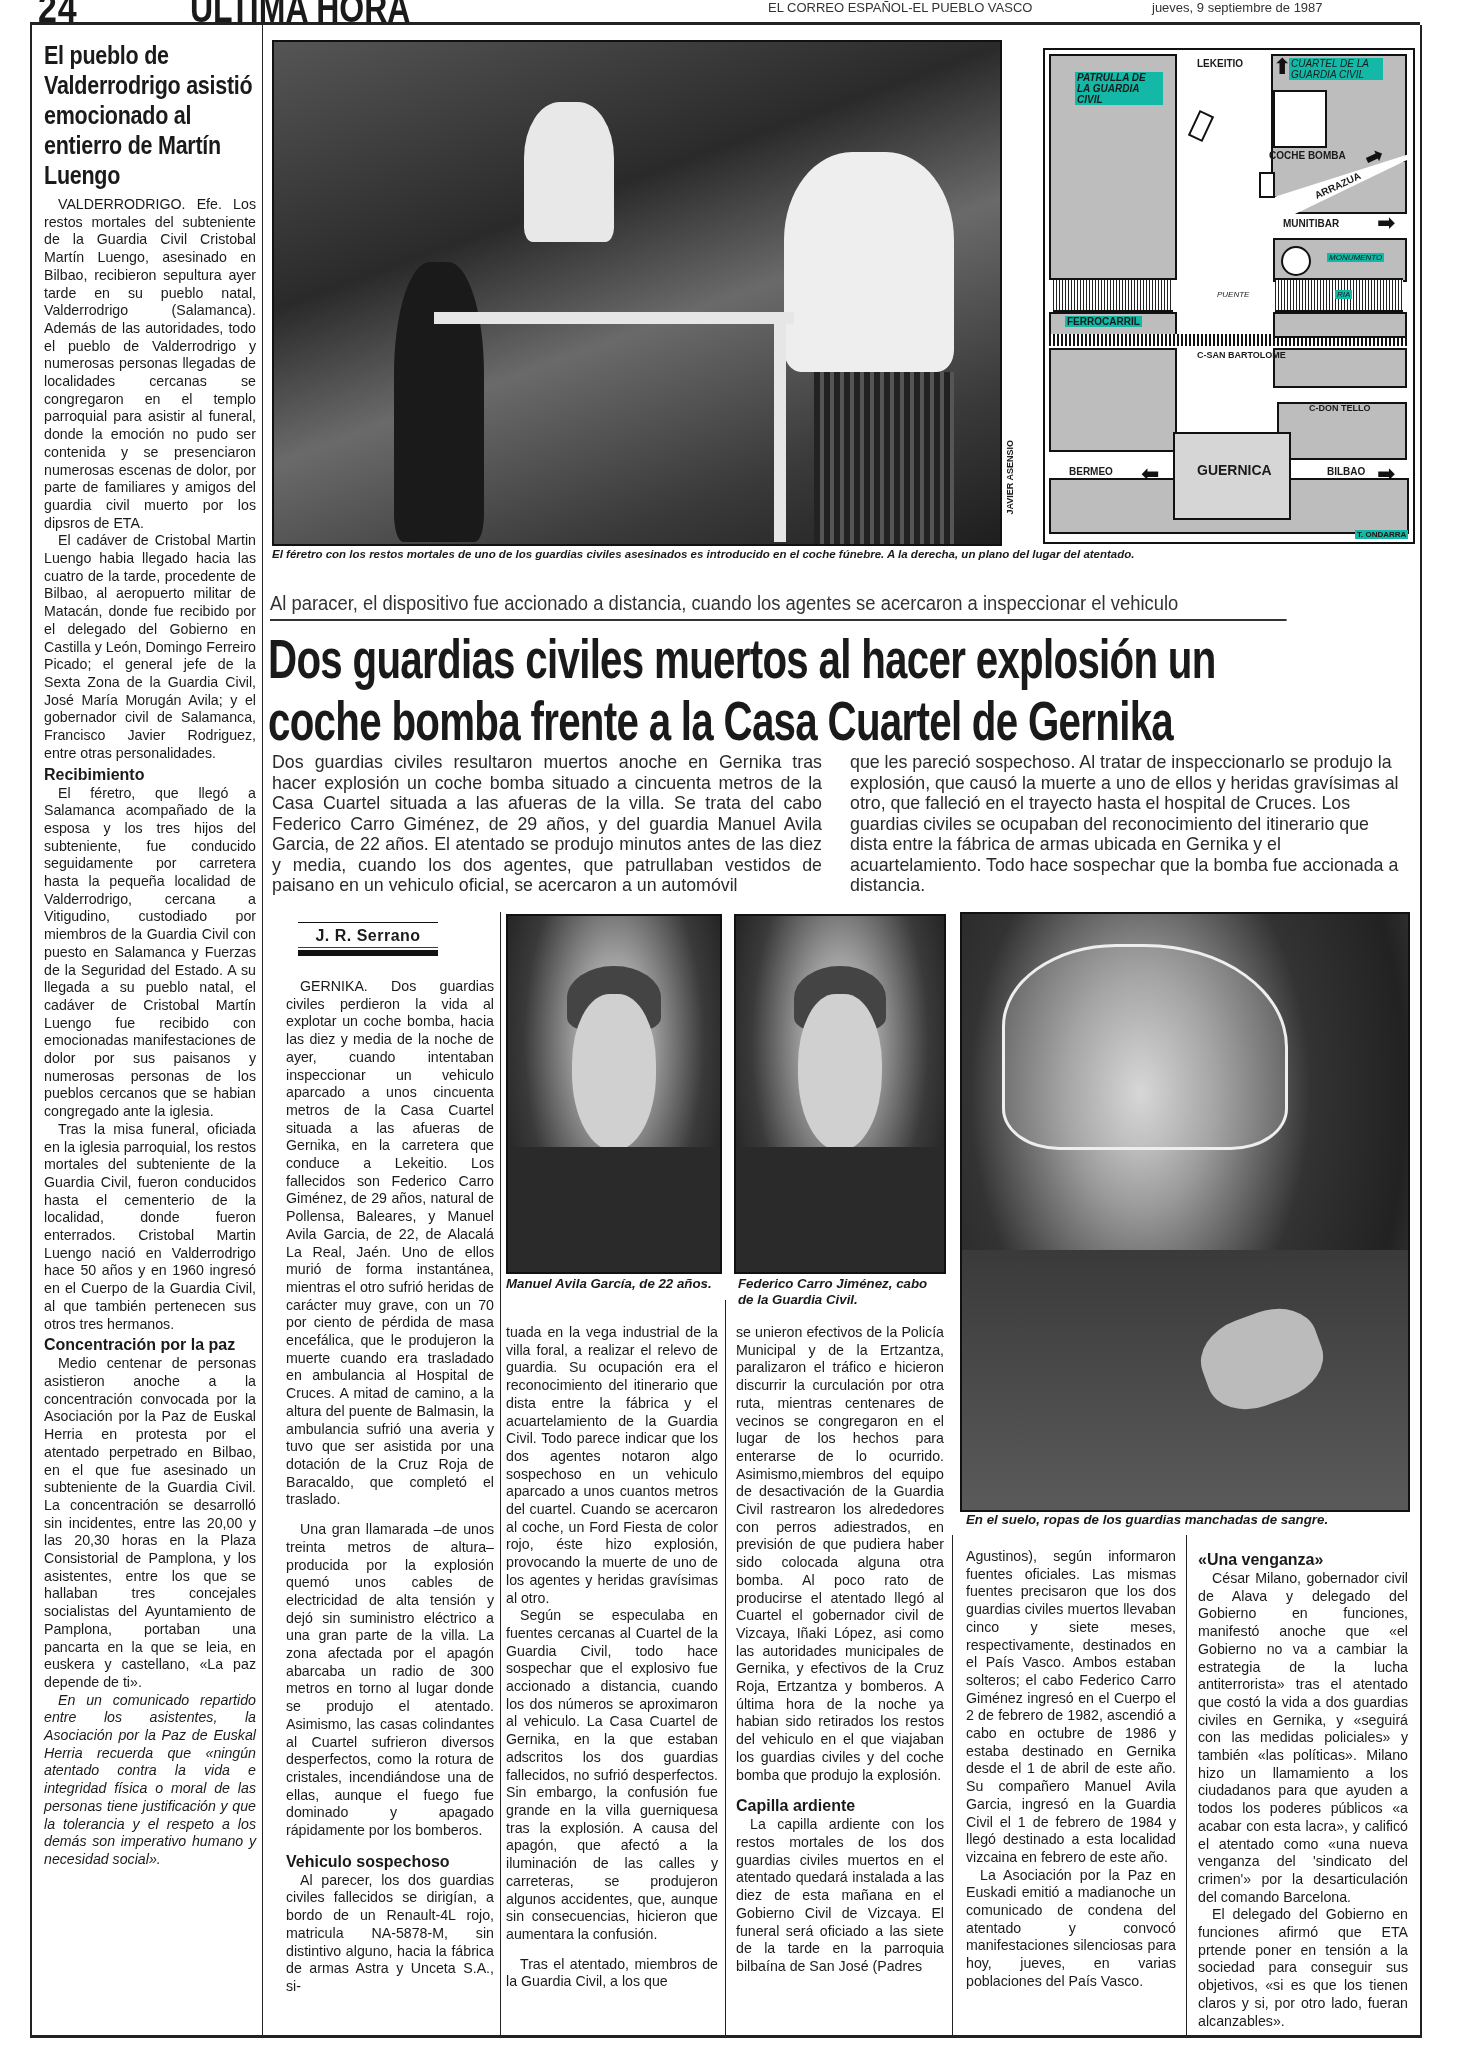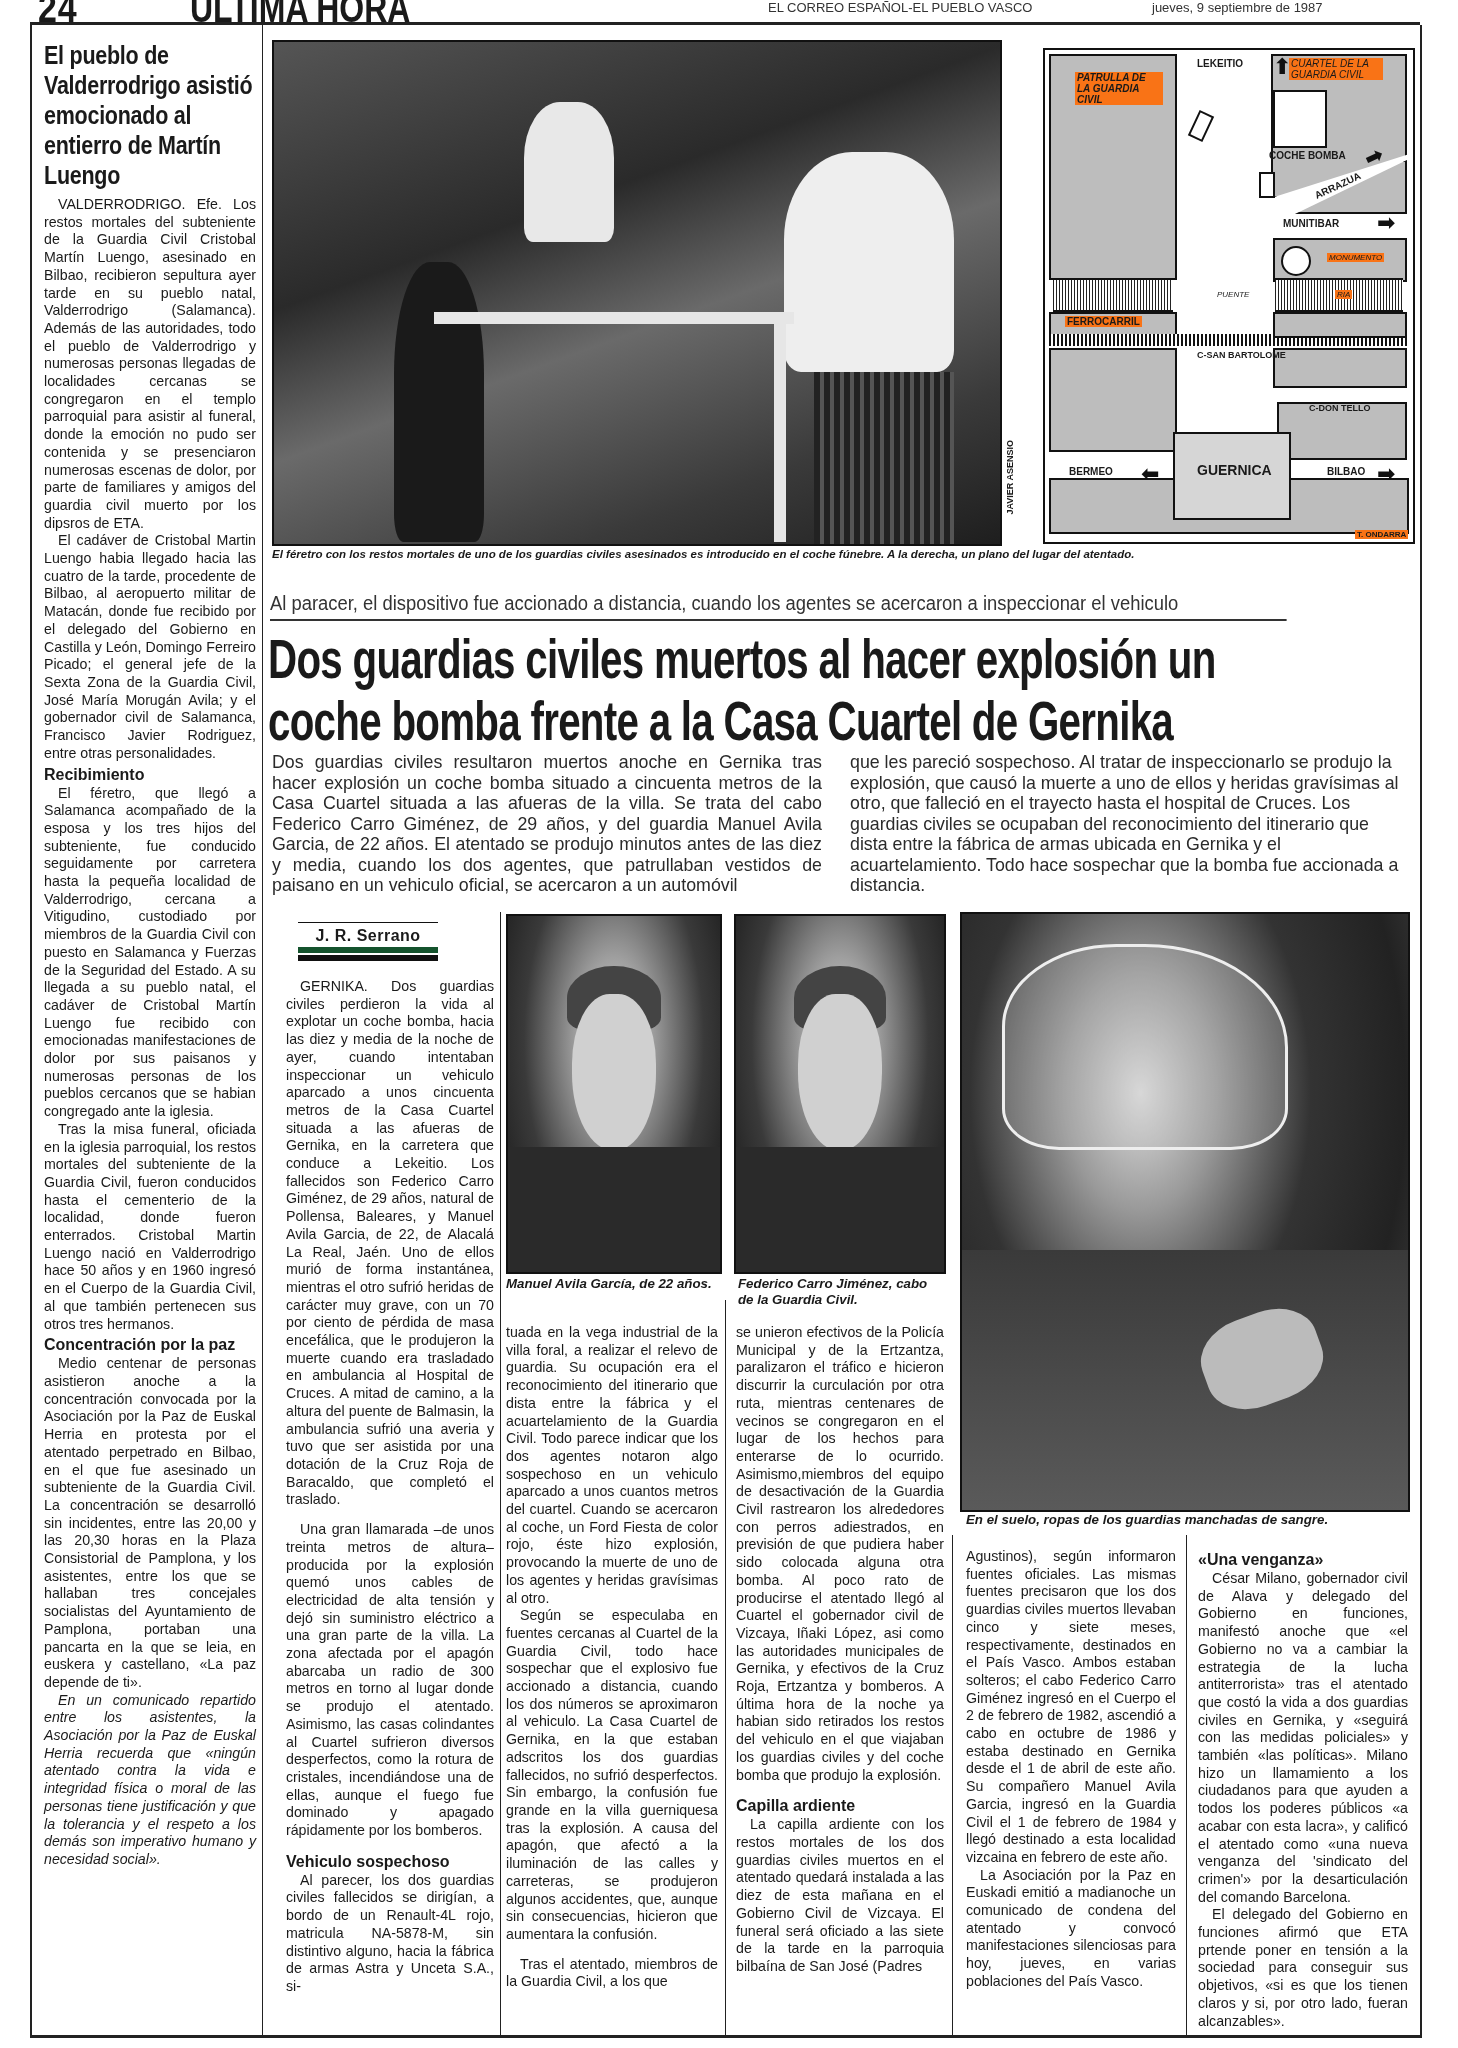--- a/index.html
+++ b/index.html
@@ -25,34 +25,34 @@
   .ital { font-style: italic; }
 
   
   .photo1 { left: 272px; top: 40px; width: 726px; height: 502px; background: linear-gradient(160deg,#555 0%,#2a2a2a 35%,#6a6a6a 55%,#3a3a3a 80%,#1e1e1e 100%); border: 2px solid #111; overflow: hidden; }
   .photo1 .fig { position: absolute; border-radius: 40% 40% 10% 10%; }
   .credit-vertical { left: 1005px; top: 440px; font: bold 9px "Liberation Sans", sans-serif; writing-mode: vertical-rl; transform: rotate(180deg); }
 
   
   .map { left: 1043px; top: 48px; width: 368px; height: 492px; background: #fff; border: 2px solid #111; }
   .blk { position: absolute; background: #bdbdbd; border: 2px solid #111; }
-  .mlabel { position: absolute; font: bold 10px "Liberation Sans", sans-serif; background: #f97316; padding: 0 2px; white-space: nowrap; }
+  .mlabel { position: absolute; font: bold 10px "Liberation Sans", sans-serif; background: #14b8a6; padding: 0 2px; white-space: nowrap; }
   .mlabel.it { font-style: italic; font-weight: normal; }
   .mlabel.clear { background: transparent; }
   .river { position: absolute; background: repeating-linear-gradient(90deg,#222 0 1px,#fff 1px 3px); border-top: 2px solid #111; border-bottom: 2px solid #111; }
   .rail { position: absolute; background: repeating-linear-gradient(90deg,#111 0 2px,#fff 2px 4px); height: 12px; }
   .arrow { position: absolute; font: bold 22px "DejaVu Sans", sans-serif; line-height: 1; color: #111; }
 
   .caption1 { left: 272px; top: 548px; width: 1140px; font: italic bold 11.5px "Liberation Sans", sans-serif; white-space: nowrap; }
   .kicker { left: 270px; top: 592px; width: 1105px; font-size: 20px; color: #333; transform: scaleX(0.92); transform-origin: left; white-space: nowrap; border-bottom: 2px solid #333; padding-bottom: 4px; }
   .headline { left: 268px; top: 628px; width: 1160px; font: bold 56px/62px "Liberation Sans", sans-serif; letter-spacing: -1px; transform: scaleX(0.72); transform-origin: left; white-space: nowrap; }
   .lede { top: 752px; font-size: 17.8px; line-height: 20.5px; color: #2a2a2a; }
 
   .byline-box { left: 298px; top: 922px; width: 140px; border-top: 1px solid #111; }
-  .byline { font: bold 16px "Liberation Sans", sans-serif; text-align: center; padding: 4px 0 2px; border-bottom: 6px solid #14532d; letter-spacing: 0.5px;}
+  .byline { font: bold 16px "Liberation Sans", sans-serif; text-align: center; padding: 4px 0 2px; border-bottom: 1px solid #14532d; letter-spacing: 0.5px;}
   .byline-bar { height: 6px; background: #111; margin-top: 2px; }
 
   .col { position: absolute; }
   .portrait { position: absolute; background: radial-gradient(ellipse at 50% 35%, #d8d8d8 0%, #a0a0a0 25%, #3a3a3a 60%, #111 100%); border: 2px solid #111; overflow: hidden; }
   .portrait .uniform { position: absolute; left: 0; right: 0; bottom: 0; height: 35%; background: #2a2a2a; }
   .portrait .face { position: absolute; left: 30%; top: 22%; width: 40%; height: 44%; background: #d0d0d0; border-radius: 45% 45% 50% 50%; }
   .portrait .hair { position: absolute; left: 28%; top: 14%; width: 44%; height: 18%; background: #444; border-radius: 50% 50% 20% 20%; }
   .pcap { position: absolute; font: italic bold 13.3px/16px "Liberation Sans", sans-serif; }
   .car-photo { left: 960px; top: 912px; width: 446px; height: 596px; background: radial-gradient(ellipse at 40% 30%,#ddd 0%,#999 20%,#333 45%,#222 70%,#555 100%); border: 2px solid #111; overflow: hidden; }
   .car-photo .wreck { position: absolute; left: 40px; top: 30px; width: 280px; height: 200px; border: 3px solid #eee; border-radius: 40% 50% 20% 20%; background: rgba(200,200,200,0.25); }

